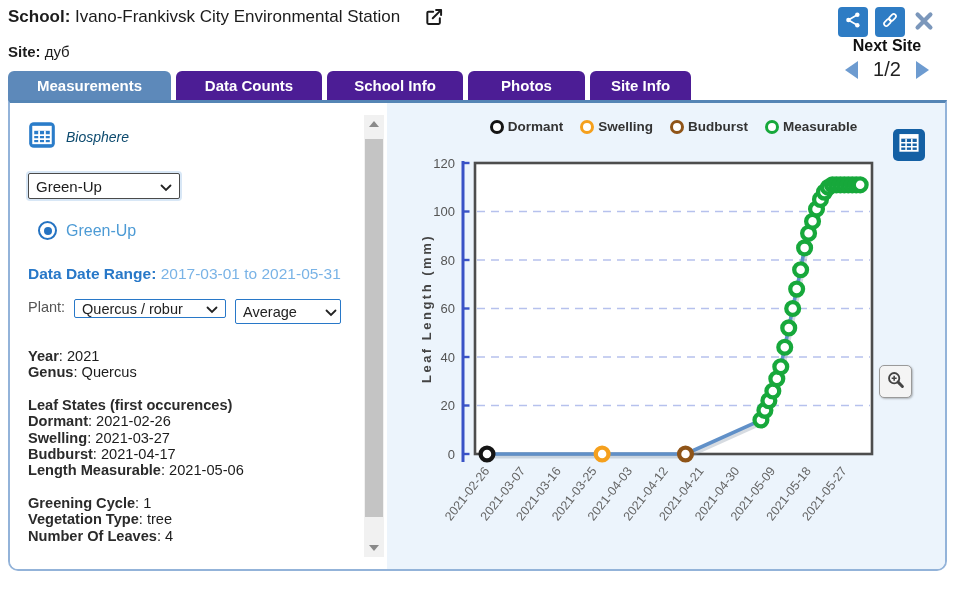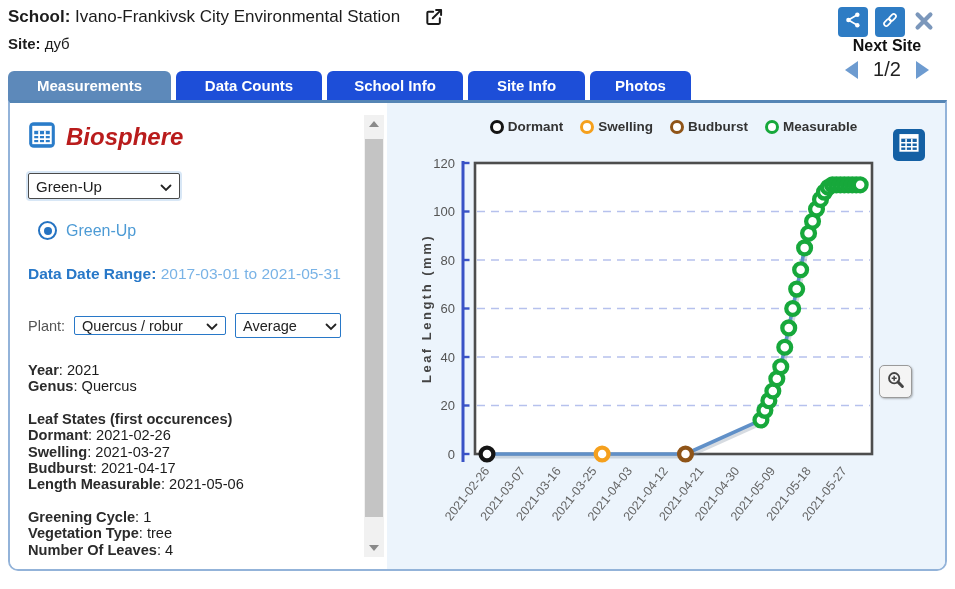--- a/index.html
+++ b/index.html
@@ -4,61 +4,61 @@
 <style>
   html,body{margin:0;padding:0;}
   body{
     width:955px;height:589px;position:relative;overflow:hidden;
     background:#fff;font-family:"Liberation Sans", sans-serif;color:#1c1c1c;
   }
   
   .hdr{position:absolute;left:8px;top:7px;}
   .school-line{font-size:17px;display:flex;align-items:center;gap:24px;}
   .school-line b{font-weight:bold;}
-  .site-line{font-size:15px;margin-top:8px;}
+  .site-line{font-size:15px;margin-top:16px;}
   .export-ic{width:20px;height:20px;display:inline-block;cursor:pointer;}
   .hdr-right{position:absolute;right:12px;top:7px;width:112px;display:flex;flex-direction:column;align-items:center;}
   .icon-row{display:flex;align-items:center;gap:7px;}
   .icon-btn{width:30px;height:30px;background:#2e7cc4;border-radius:4px;display:grid;place-items:center;cursor:pointer;}
   .close-ic{width:24px;height:24px;display:grid;place-items:center;cursor:pointer;}
   .next-site{font-weight:bold;font-size:16px;color:#111;}
   .pager-row{display:flex;align-items:center;gap:15px;margin-top:3px;font-size:20px;color:#222;}
   .tri{width:0;height:0;cursor:pointer;}
   .tri-left{border-top:9px solid transparent;border-bottom:9px solid transparent;border-right:13px solid #6d9bd0;}
   .tri-right{border-top:9px solid transparent;border-bottom:9px solid transparent;border-left:13px solid #6d9bd0;}
   
   .tabbar{position:absolute;left:8px;top:71px;display:flex;gap:5px;height:29px;}
-  .tab{background:#1d4ed8;color:#fff;font-weight:bold;font-size:15px;border-radius:6px 6px 0 0;
+  .tab{background:#4c1d95;color:#fff;font-weight:bold;font-size:15px;border-radius:6px 6px 0 0;
        display:flex;align-items:center;justify-content:center;cursor:pointer;}
   .tab:nth-child(1){width:163px;}
   .tab:nth-child(2){width:146px;}
   .tab:nth-child(3){width:136px;}
   .tab:nth-child(4){width:117px;}
   .tab:nth-child(5){width:101px;}
   .tab.active{background:#5d89ba;}
   
   .container{position:absolute;left:8px;top:100px;width:939px;height:471px;box-sizing:border-box;
     border:2px solid #93b3d9;border-top:3px solid #5585b5;border-radius:0 0 10px 10px;
     display:flex;background:#fff;}
   
   .sidebar{width:352px;box-sizing:border-box;padding:14px 4px 4px 16px;overflow:hidden;position:relative;
     border-bottom-left-radius:8px;background:#fff;}
   .bio-row{display:flex;align-items:center;gap:10px;margin:4px 0 0 2px;}
-  .bio-title{font-size:24px;font-weight:bold;font-style:italic;color:#b91c1c;}
+  .bio-title{font-size:14px;font-weight:normal;font-style:italic;color:#0c4a6e;}
   .selectbox{background:#fff;display:inline-flex;align-items:center;justify-content:space-between;
     box-sizing:border-box;padding:0 7px;cursor:pointer;border-radius:2px;}
   .proto-select{width:152px;height:26px;margin:20px 0 0 2px;border:1.6px solid #4a4a4a;
     box-shadow:0 0 0 2px #d8e7f6;font-size:15px;}
   .radio-row{display:flex;align-items:center;gap:9px;margin:22px 0 0 12px;color:#4d9bd5;font-size:16px;}
   .radio{width:15px;height:15px;border:2px solid #2573c2;border-radius:50%;display:grid;place-items:center;cursor:pointer;background:#fff;}
   .radio .dot{width:8px;height:8px;border-radius:50%;background:#2573c2;}
   .daterange{margin:25px 0 0 2px;font-size:15.5px;}
   .daterange b{color:#2878c8;}
   .daterange span{color:#79b3e6;}
-  .plant-row{display:flex;align-items:center;gap:9px;margin:30px 0 0 2px;font-size:14.5px;color:#555;}
+  .plant-row{display:flex;align-items:flex-start;gap:9px;margin:16px 0 0 2px;font-size:14.5px;color:#555;}
   .plant-select{width:152px;height:19px;border:1.6px solid #2878c8;font-size:14.5px;color:#222;}
   .avg-select{width:106px;height:25px;border:1.6px solid #2878c8;font-size:14.5px;color:#222;gap:28px;}
   .plant-info{margin:24px 0 0 2px;font-size:14.6px;line-height:16.4px;color:#1c1c1c;}
   .igroup + .igroup{margin-top:16px;}
   .irow b{color:#2b2b2b;}
   
   .scrollcol{width:20px;margin:12px 3px 12px 2px;background:#f1f1f1;position:relative;}
   .sc-arrow{position:absolute;left:0;width:100%;height:18px;display:grid;place-items:center;cursor:pointer;}
   .sc-up{top:0;}
   .sc-down{bottom:0;}
@@ -135,22 +135,22 @@
     <div class="tri tri-left"></div>
     <div>1/2</div>
     <div class="tri tri-right"></div>
   </div>
 </div>
 
 <div class="tabbar">
     <div class="tab active">Measurements</div>
     <div class="tab">Data Counts</div>
     <div class="tab">School Info</div>
+    <div class="tab">Photos</div>
     <div class="tab">Site Info</div>
-    <div class="tab">Photos</div>
   </div>
 
 <div class="container">
 
   <div class="sidebar">
     <div class="bio-row">
       <span>
         <svg viewBox="0 0 24 24" width="28" height="28">
           <rect x="1" y="1" width="22" height="22" rx="4" fill="#2a7cc9"></rect>
           <rect x="4.5" y="5" width="15" height="3.4" fill="#fff"></rect>

